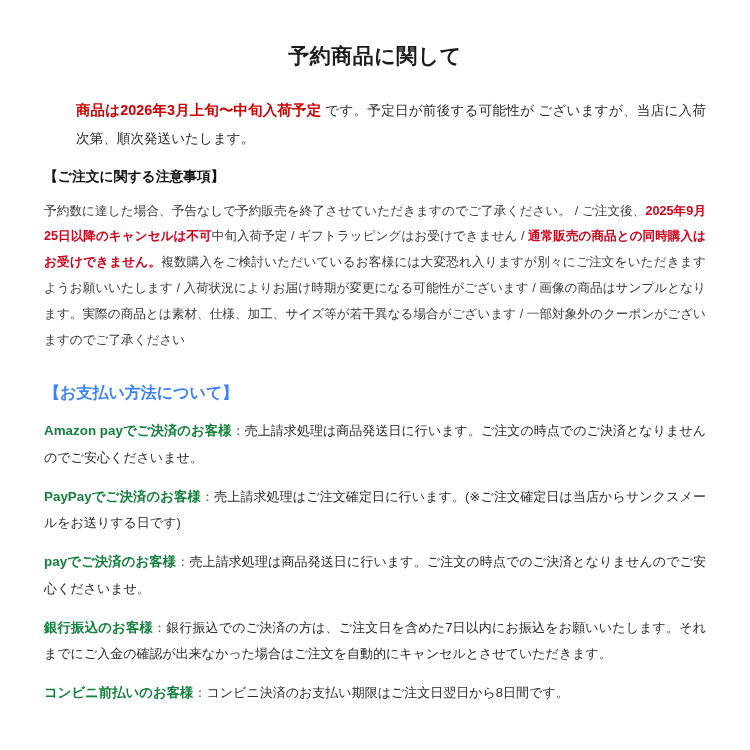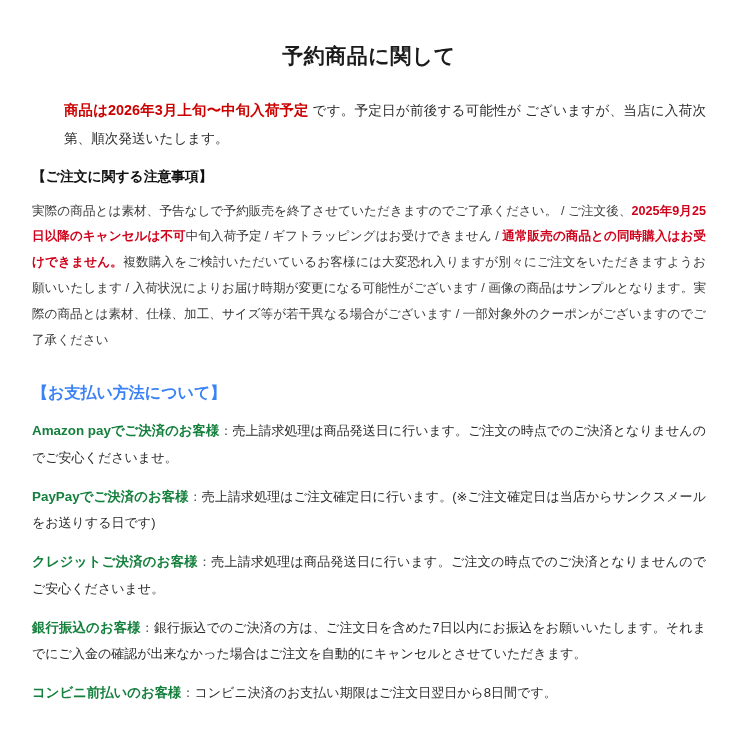--- a/index.html
+++ b/index.html
@@ -11,21 +11,21 @@
     height: 750px;
     background: #ffffff;
     font-family: "Liberation Sans", "DejaVu Sans", sans-serif;
     color: #222222;
     overflow: hidden;
   }
   .page {
     box-sizing: border-box;
     width: 750px;
     height: 750px;
-    padding: 36px 44px 20px 32px;
+    padding: 36px 44px 20px 44px;
     position: relative;
   }
   .title {
     text-align: center;
     font-size: 21px;
     font-weight: bold;
     color: #1b1b1b;
     letter-spacing: 0.5px;
     margin: 6px 0 26px 0;
   }
@@ -93,35 +93,35 @@
 
   <h1 class="title">予約商品に関して</h1>
 
   <p class="para lead">
     <span class="hl-red-strong">商品は2026年3月上旬〜中旬入荷予定</span><span> です。予定日が前後する可能性が ございますが、当店に入荷次第、順次発送いたします。</span>
   </p>
 
   <div class="section-head">【ご注文に関する注意事項】</div>
 
   <p class="notice-body">
-    <span>実際の商品とは素材、予告なしで予約販売を終了させていただきますのでご了承ください。 / ご注文後、</span><span class="hl-red">2025年9月25日以降のキャンセルは不可</span><span>中旬入荷予定 / ギフトラッピングはお受けできません / </span><span class="hl-red">通常販売の商品との同時購入はお受けできません。</span><span>複数購入をご検討いただいているお客様には大変恐れ入りますが別々にご注文をいただきますようお願いいたします / 入荷状況によりお届け時期が変更になる可能性がございます / 画像の商品はサンプルとなります。実際の商品とは素材、仕様、加工、サイズ等が若干異なる場合がございます / 一部対象外のクーポンがございますのでご了承ください</span>
+    <span>予約数に達した場合、予告なしで予約販売を終了させていただきますのでご了承ください。 / ご注文後、</span><span class="hl-red">2025年9月25日以降のキャンセルは不可</span><span>中旬入荷予定 / ギフトラッピングはお受けできません / </span><span class="hl-red">通常販売の商品との同時購入はお受けできません。</span><span>複数購入をご検討いただいているお客様には大変恐れ入りますが別々にご注文をいただきますようお願いいたします / 入荷状況によりお届け時期が変更になる可能性がございます / 画像の商品はサンプルとなります。実際の商品とは素材、仕様、加工、サイズ等が若干異なる場合がございます / 一部対象外のクーポンがございますのでご了承ください</span>
   </p>
 
   <div class="pay-head">【お支払い方法について】</div>
 
   <p class="pay-item">
     <b>Amazon payでご決済のお客様</b><span class="sep">：</span><span>売上請求処理は商品発送日に行います。ご注文の時点でのご決済となりませんのでご安心くださいませ。</span>
   </p>
 
   <p class="pay-item">
     <b>PayPayでご決済のお客様</b><span class="sep">：</span><span>売上請求処理はご注文確定日に行います。(※ご注文確定日は当店からサンクスメールをお送りする日です)</span>
   </p>
 
   <p class="pay-item">
-    <b>クレジットご決済のお客様</b><span class="sep">：</span><span>売上請求処理は商品発送日に行います。ご注文の時点でのご決済となりませんのでご安心くださいませ。</span>
+    <b>payでご決済のお客様</b><span class="sep">：</span><span>売上請求処理は商品発送日に行います。ご注文の時点でのご決済となりませんのでご安心くださいませ。</span>
   </p>
 
   <p class="pay-item">
     <b>銀行振込のお客様</b><span class="sep">：</span><span>銀行振込でのご決済の方は、ご注文日を含めた7日以内にお振込をお願いいたします。それまでにご入金の確認が出来なかった場合はご注文を自動的にキャンセルとさせていただきます。</span>
   </p>
 
   <p class="pay-item">
     <b>コンビニ前払いのお客様</b><span class="sep">：</span><span>コンビニ決済のお支払い期限はご注文日翌日から8日間です。</span>
   </p>
 

